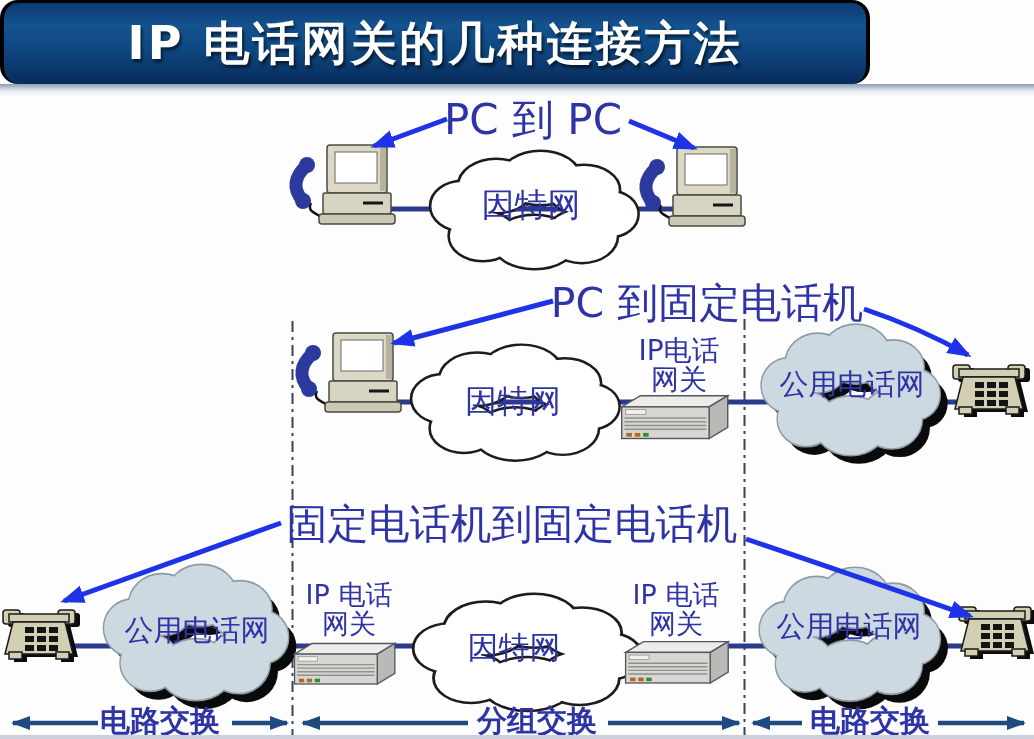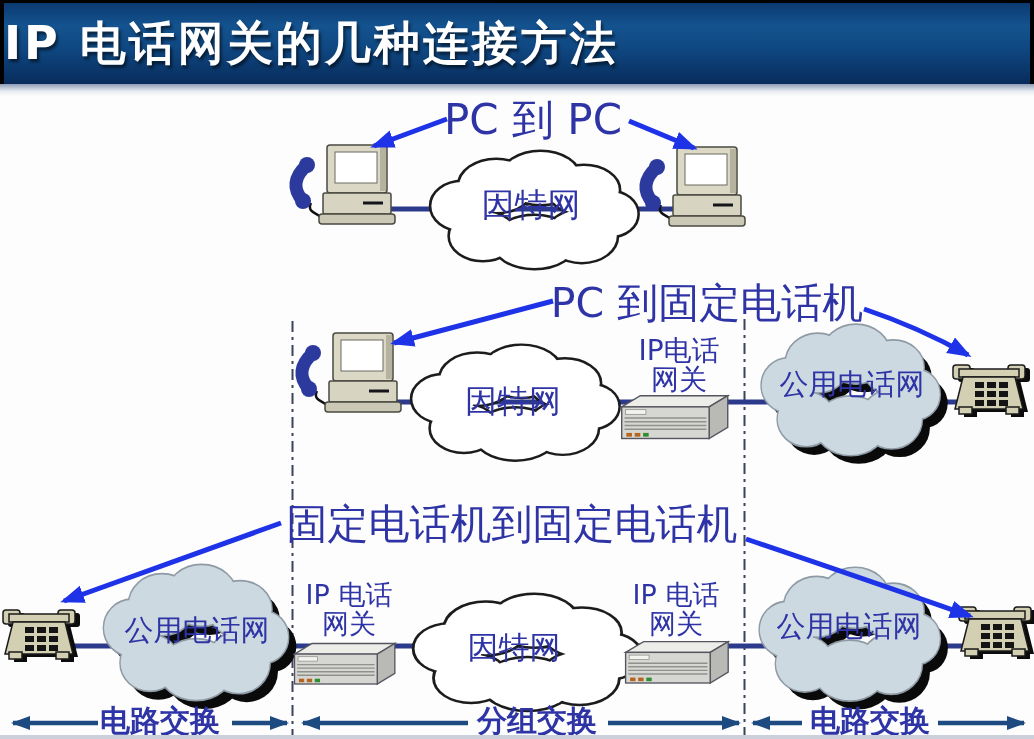--- a/index.html
+++ b/index.html
@@ -1,21 +1,21 @@
 <!DOCTYPE html>
 <html><head>
 <meta charset="utf-8">
 <style>
   html,body{margin:0;padding:0;background:#ffffff;}
   .page{position:relative;width:1034px;height:739px;overflow:hidden;
         background:#fdfdfd;font-family:"DejaVu Sans",sans-serif;}
-  .titlebar{position:absolute;left:0;top:0;width:1034px;height:84px;box-sizing:border-box;
+  .titlebar{position:absolute;left:0;top:0;width:870px;height:84px;box-sizing:border-box;
         background:linear-gradient(180deg,#0b3a70 0%,#14538f 28%,#0f4882 55%,#082c5c 100%);
         border-top:3px solid #000;border-left:4px solid #000;border-right:4px solid #000;
-        display:flex;align-items:center;}
+        display:flex;align-items:center;justify-content:center;border-radius:18px;}
   .titlebar .title-text{color:#ffffff;font-size:46px;font-weight:bold;letter-spacing:3px;
         text-shadow:2px 3px 3px rgba(0,0,0,.55);white-space:nowrap;}
   .titlefade{position:absolute;left:0;top:84px;width:1034px;height:13px;
         background:linear-gradient(180deg,#8d9cb5 0%,#e8ebf1 55%,#ffffff 100%);}
   .bottomstrip{position:absolute;left:0;bottom:0;width:1034px;height:4px;background:#ccd0da;}
   svg{position:absolute;left:0;top:0;}
   svg text{font-family:"DejaVu Sans",sans-serif;fill:#2e34a6;text-anchor:middle;}
   .conn{stroke:#2c3a8c;stroke-width:5;fill:none;}
   .dash{stroke:#3c4358;stroke-width:2;fill:none;stroke-dasharray:11 5 3 5;}
   .barrow{stroke:#1e33e8;stroke-width:5;fill:none;}

